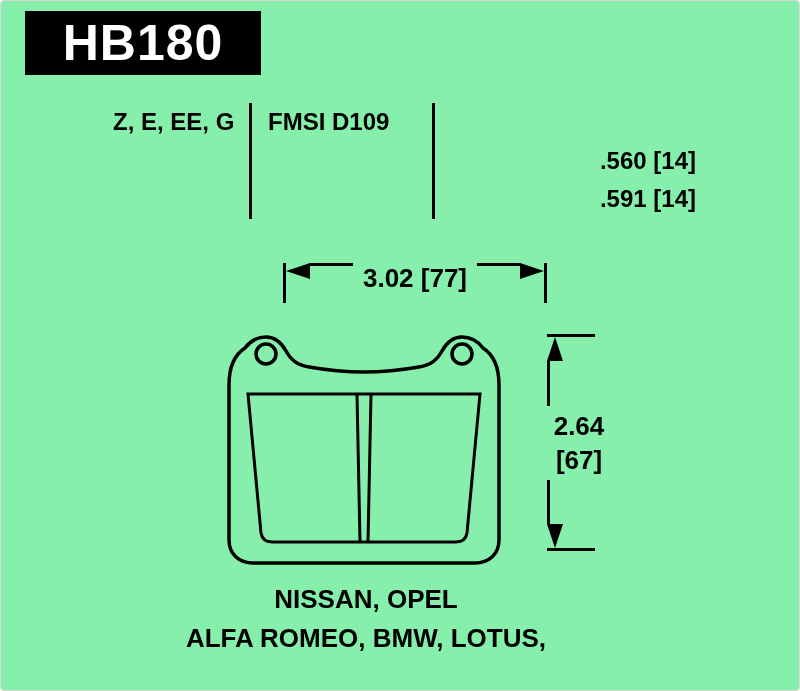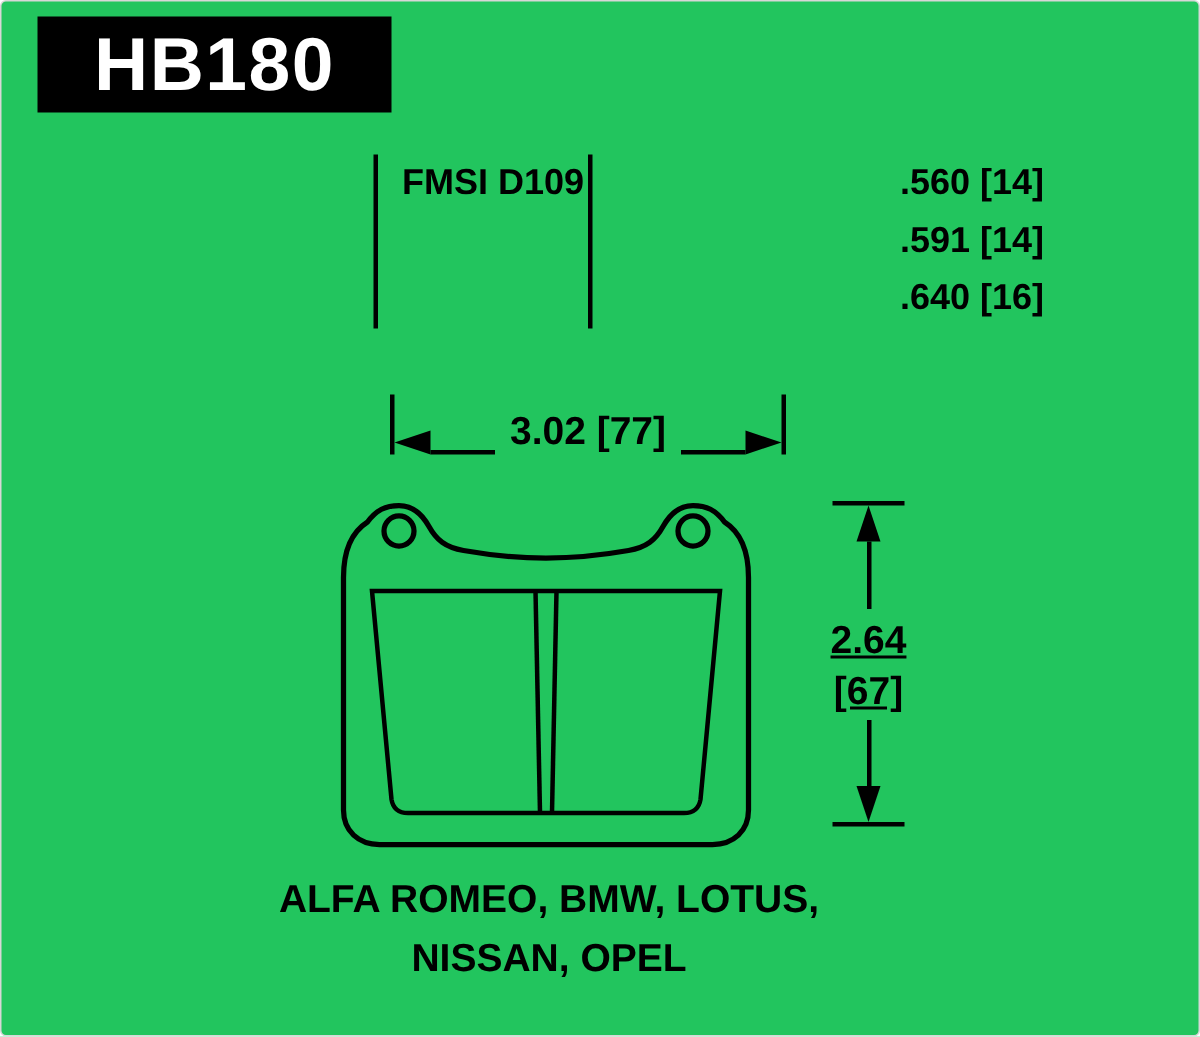--- a/index.html
+++ b/index.html
@@ -1,20 +1,20 @@
 <!DOCTYPE html>
 <html><head>
 <meta charset="utf-8">
 <style>
   html,body{margin:0;padding:0;background:#fff;}
   .page{
     position:relative;
     width:800px;height:691px;
     box-sizing:border-box;
-    background:#22c55e;
+    background:#86efac;
     border:1px solid #d7d7d7;
     border-radius:4px;
     font-family:"Liberation Sans", sans-serif;
     font-weight:bold;
     color:#000;
     overflow:hidden;
   }
 
   
   .part-box{
@@ -29,40 +29,40 @@
   .spec-table{
     position:absolute;left:112px;top:102px;
     width:583px;height:116px;
     display:flex;
     font-size:24px;
   }
   .spec-col{display:flex;flex-direction:column;}
   .trow{height:38.6px;line-height:38.6px;white-space:nowrap;}
   .col-codes{width:136px;text-align:left;}
   .vdivider{width:3px;background:#000;height:116px;}
-  .col-fmsi{width:140px;box-sizing:border-box;padding-left:16px;text-align:left;}
+  .col-fmsi{width:180px;box-sizing:border-box;padding-left:16px;text-align:left;}
   .col-thickness{margin-left:auto;text-align:right;justify-content:flex-end;}
 
   
   .dim-h{
-    position:absolute;left:215px;top:262px;
+    position:absolute;left:238px;top:262px;
     width:264px;height:40px;
-    display:flex;align-items:flex-end;padding-left:44px;
+    display:flex;align-items:flex-start;padding-left:44px;
   }
   .tick-v{width:3px;height:40px;background:#000;flex:0 0 auto;}
   .ah-left{width:0;height:0;border-top:8px solid transparent;border-bottom:8px solid transparent;border-right:24px solid #000;flex:0 0 auto;}
   .ah-right{width:0;height:0;border-top:8px solid transparent;border-bottom:8px solid transparent;border-left:24px solid #000;flex:0 0 auto;}
   .shaft-h{flex:1 1 auto;height:3px;background:#000;}
   .dim-label{padding:0 10px;font-size:26px;white-space:nowrap;}
 
   
   .dim-v{
     position:absolute;left:546px;top:333px;
     width:64px;height:217px;
-    display:flex;flex-direction:column;align-items:center;text-decoration:underline;
+    display:flex;flex-direction:column;
   }
   .tick-h{height:3px;width:48px;background:#000;flex:0 0 auto;}
   .ah-up{width:0;height:0;border-left:8px solid transparent;border-right:8px solid transparent;border-bottom:24px solid #000;flex:0 0 auto;}
   .ah-down{width:0;height:0;border-left:8px solid transparent;border-right:8px solid transparent;border-top:24px solid #000;flex:0 0 auto;}
   .shaft-v{flex:1 1 auto;width:3px;background:#000;}
   .dim-label-v{font-size:26px;line-height:34px;text-align:center;padding:3px 0;}
 
   
   .pad-wrap{position:absolute;left:225px;top:334px;width:276px;height:232px;}
   .pad-wrap svg{display:block;width:100%;height:100%;}
@@ -77,30 +77,30 @@
 <body>
 
 <div class="page">
 
   <div class="part-box">
     <span>HB180</span>
   </div>
 
   <div class="spec-table">
     <div class="spec-col col-codes">
+      <div class="trow">Z, E, EE, G</div>
     </div>
     <div class="vdivider"></div>
     <div class="spec-col col-fmsi">
       <div class="trow">FMSI D109</div>
     </div>
     <div class="vdivider"></div>
     <div class="spec-col col-thickness">
       <div class="trow">.560 [14]</div>
       <div class="trow">.591 [14]</div>
-      <div class="trow">.640 [16]</div>
     </div>
   </div>
 
   <div class="dim-h">
     <div class="tick-v"></div>
     <div class="ah-left"></div>
     <div class="shaft-h"></div>
     <div class="dim-label">3.02 [77]</div>
     <div class="shaft-h"></div>
     <div class="ah-right"></div>
@@ -154,17 +154,17 @@
     <div class="dim-label-v">
       <div>2.64</div>
       <div>[67]</div>
     </div>
     <div class="shaft-v"></div>
     <div class="ah-down"></div>
     <div class="tick-h"></div>
   </div>
 
   <div class="applications">
+    <div>NISSAN, OPEL</div>
     <div>ALFA ROMEO, BMW, LOTUS,</div>
-    <div>NISSAN, OPEL</div>
   </div>
 
 </div>
 
 </body></html>

